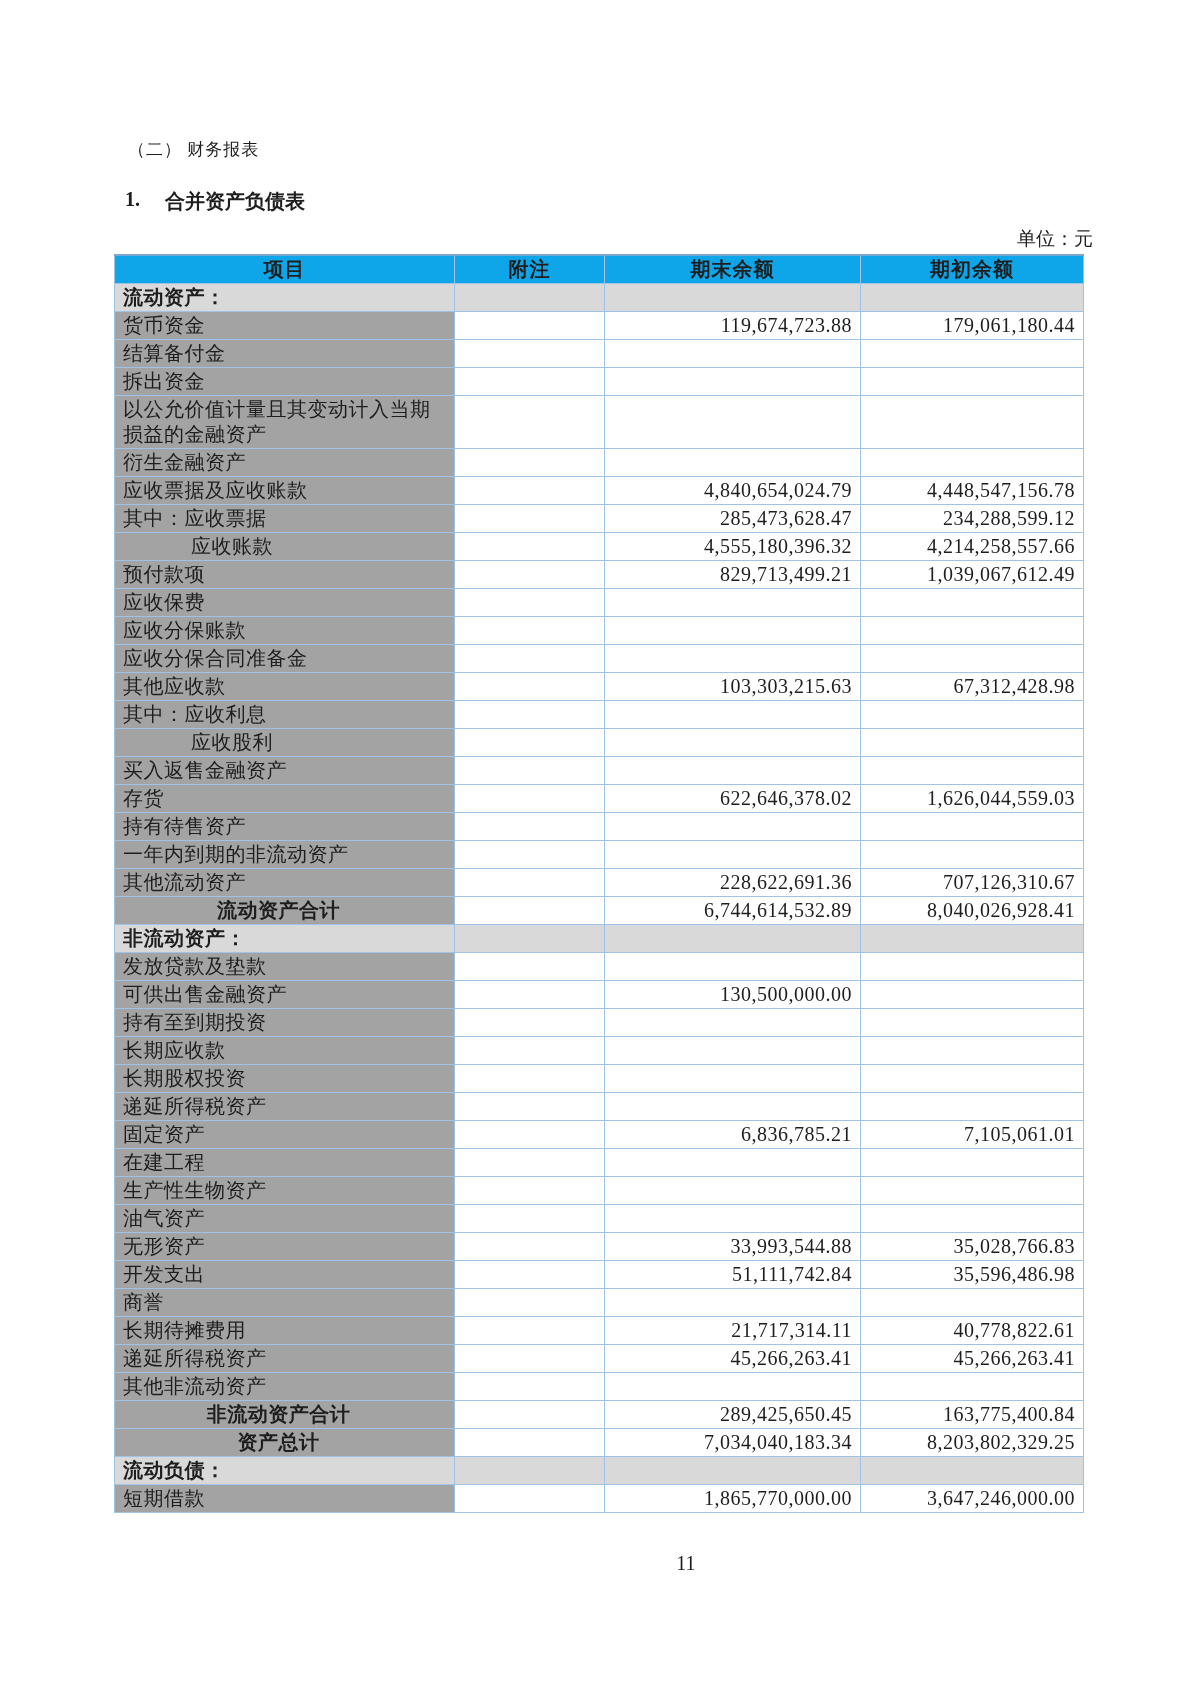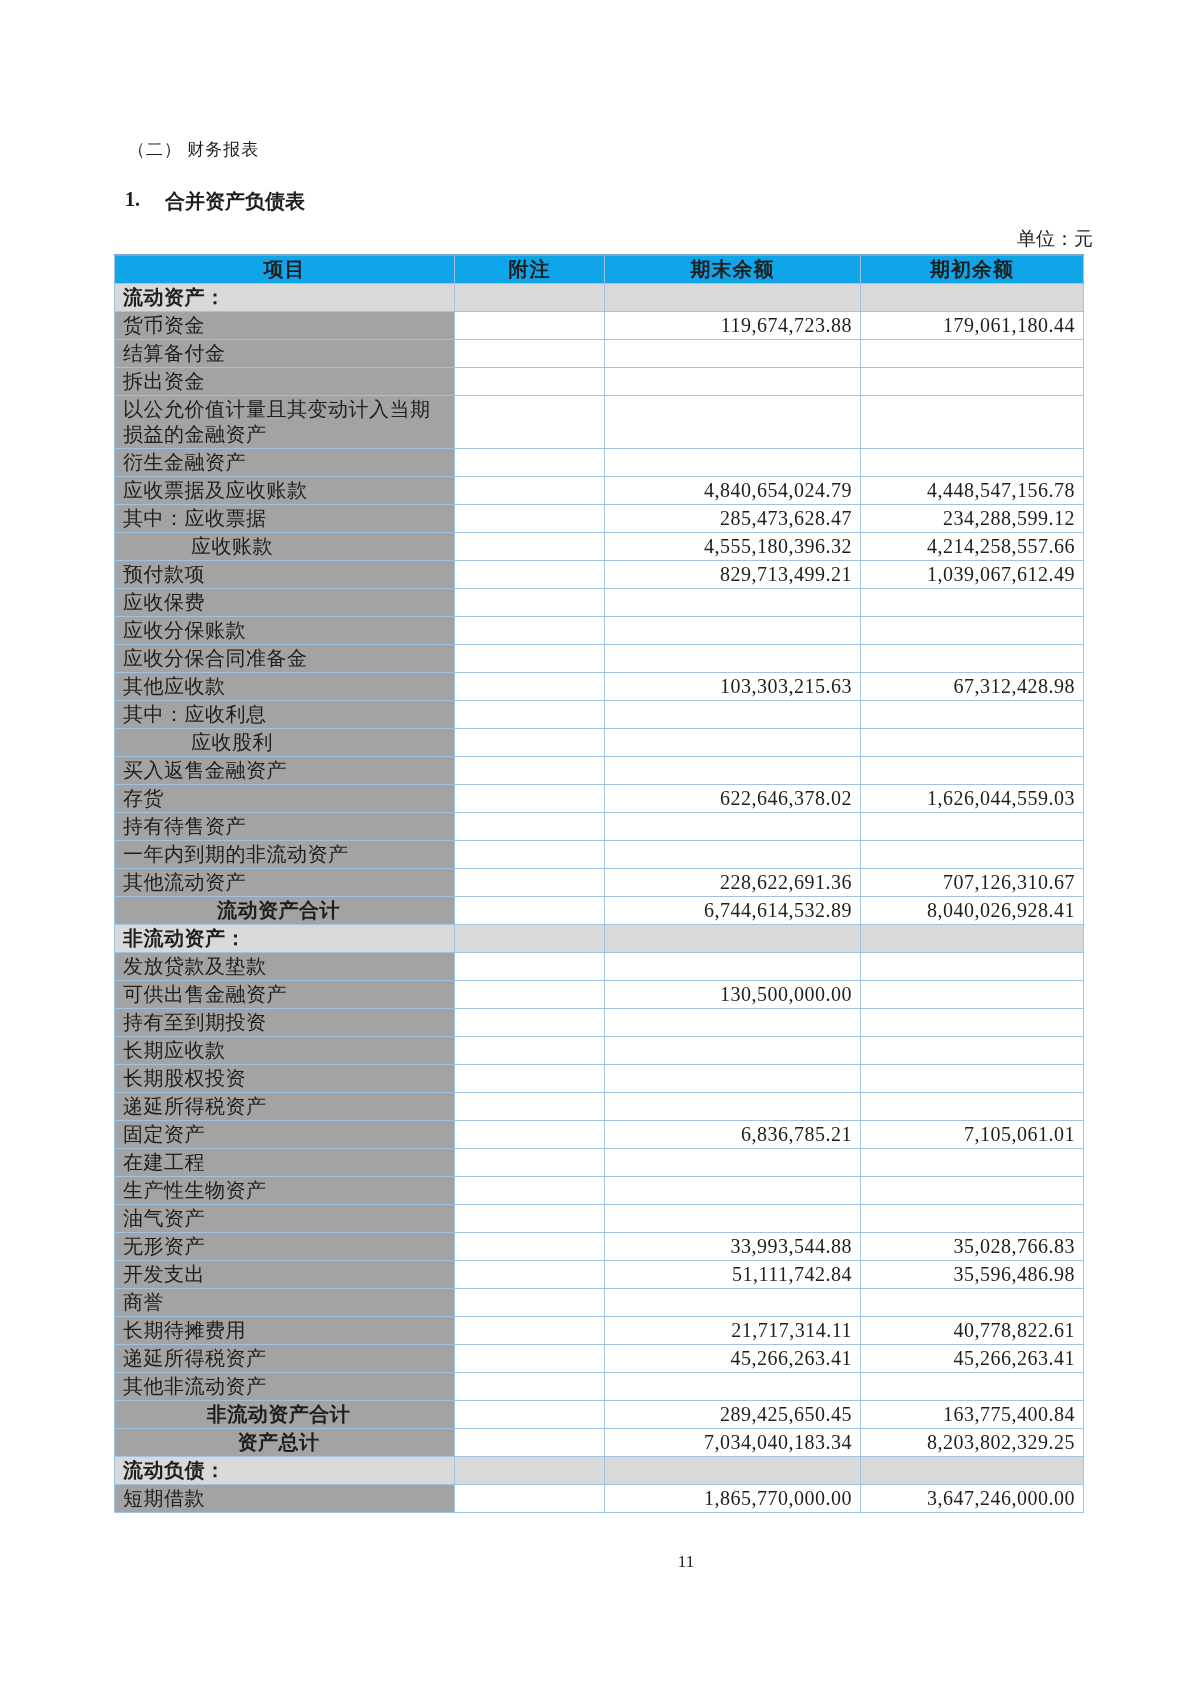--- a/index.html
+++ b/index.html
@@ -43,21 +43,21 @@
   }
   td.c-label { background:#a3a3a3; text-align:left; padding-right:22px; letter-spacing:0.5px; }
   td.c-note  { background:#ffffff; }
   td.c-num   { background:#ffffff; text-align:right; padding-right:10px;
                font-size:19px; letter-spacing:0.5px; }
   tr.row-section td { background:#d9d9d9; font-weight:bold; }
   tr.row-subtotal td.c-label { text-align:center; font-weight:bold; padding-right:20px; }
   tr.row-indent td.c-label { padding-left:76px; }
   .page-number {
     position:absolute; left:636px; top:1552px; width:100px;
-    text-align:center; font-size:17px;
+    text-align:center; font-size:20px;
   }
 </style>
 </head>
 <body>
 
 <div class="section-heading">（二） 财务报表</div>
 
 <div class="subsection">
   <span class="num">1.</span>
   <span>合并资产负债表</span>

